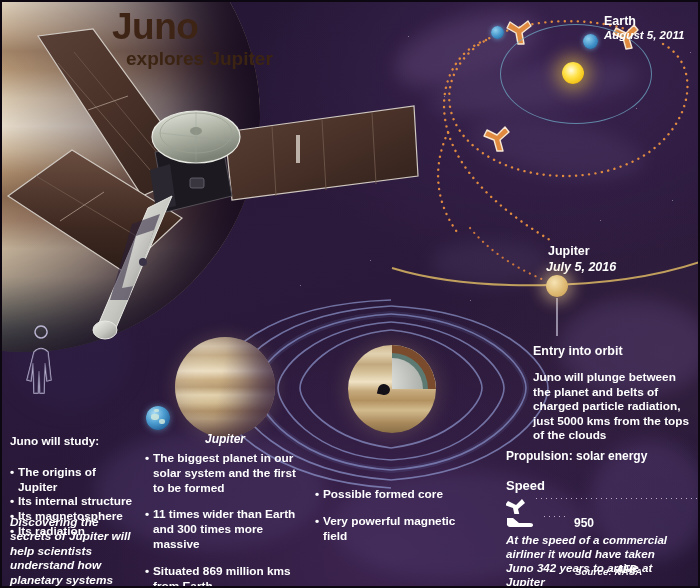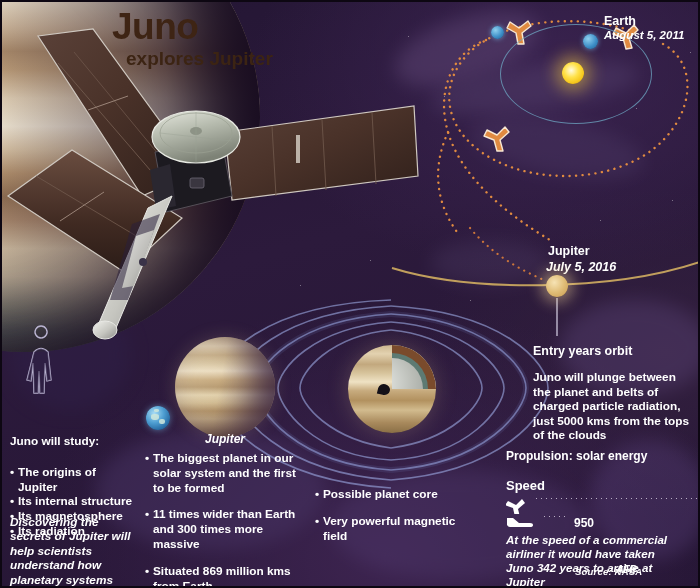--- a/index.html
+++ b/index.html
@@ -281,21 +281,21 @@
   <div class="planet-earth" style="left:491px;top:26px;"></div>
   <div class="planet-earth" style="left:583px;top:34px;width:15px;height:15px;"></div>
 
   <div class="lbl-earth">Earth</div>
   <div class="lbl-earth-date">August 5, 2011</div>
 
   <div class="lbl-jup">Jupiter</div>
   <div class="lbl-jup-date">July 5, 2016</div>
   <div class="planet-jup-orb"></div>
 
-  <div class="entry-title">Entry years orbit</div>
+  <div class="entry-title">Entry into orbit</div>
   <div class="entry-body" style="width:160px;">Juno will plunge between the planet and belts of charged particle radiation, just 5000 kms from the tops of the clouds</div>
 
   <div class="jup-mid">
     <div class="jup-mid-sh"></div>
   </div>
   <div class="earth-small">
     <i style="left:5px;top:8px;width:8px;height:6px;"></i>
     <i style="left:13px;top:13px;width:6px;height:5px;"></i>
     <i style="left:8px;top:3px;width:5px;height:3px;"></i>
   </div>
@@ -328,21 +328,21 @@
   <div class="col" style="left:145px;top:451px;width:160px;">
     <ul>
       <li style="margin-bottom:12px;">The biggest planet in our solar system and the first to be formed</li>
       <li style="margin-bottom:12px;">11 times wider than Earth and 300 times more massive</li>
       <li>Situated 869 million kms from Earth</li>
     </ul>
   </div>
 
   <div class="col" style="left:315px;top:487px;width:165px;">
     <ul>
-      <li style="margin-bottom:12px;">Possible planet core</li>
+      <li style="margin-bottom:12px;">Possible formed core</li>
       <li>Very powerful magnetic field</li>
     </ul>
   </div>
 
   <div class="prop">Propulsion: solar energy</div>
   <div class="speed-h">Speed</div>
 
   <div class="spd-row" style="left:506px;top:498px;">
     <svg width="20" height="16" viewBox="0 0 20 16">
       <path d="M2,3 l8,4 l6,-6 l3,4 l-7,6 l2,8 l-5,0 l-2,-9 l-8,-3 z" fill="#ffffff"></path>

